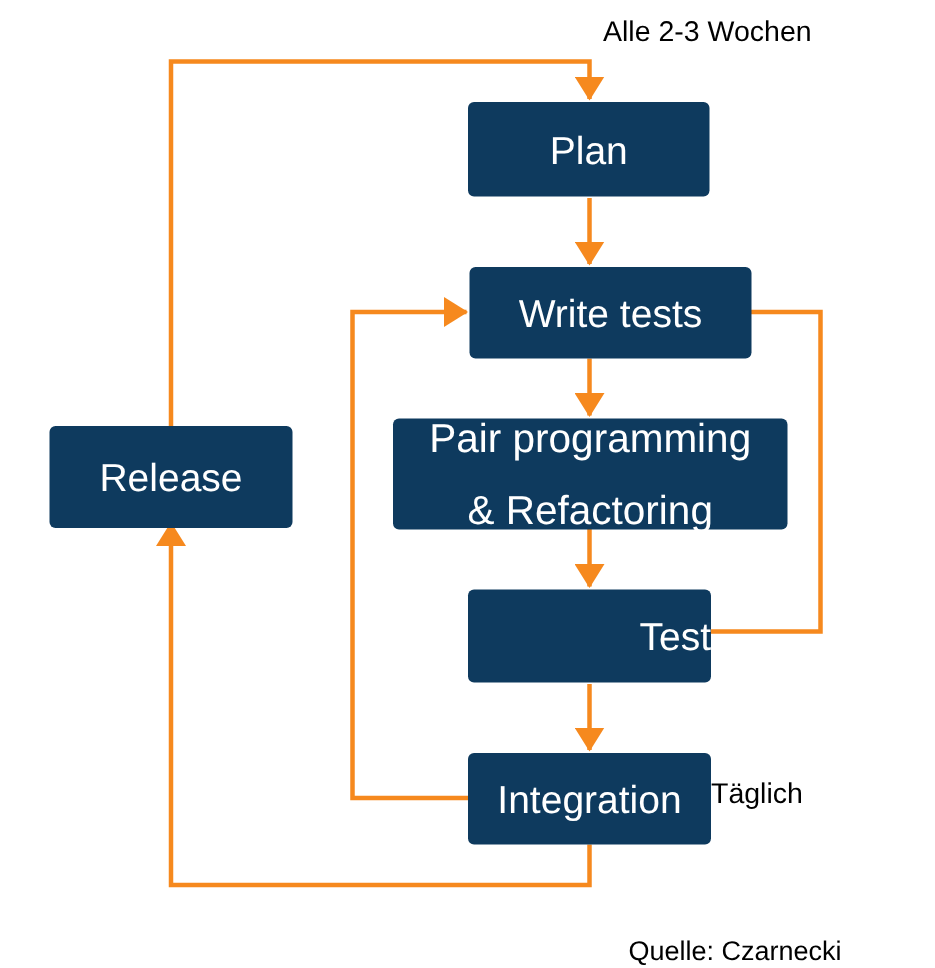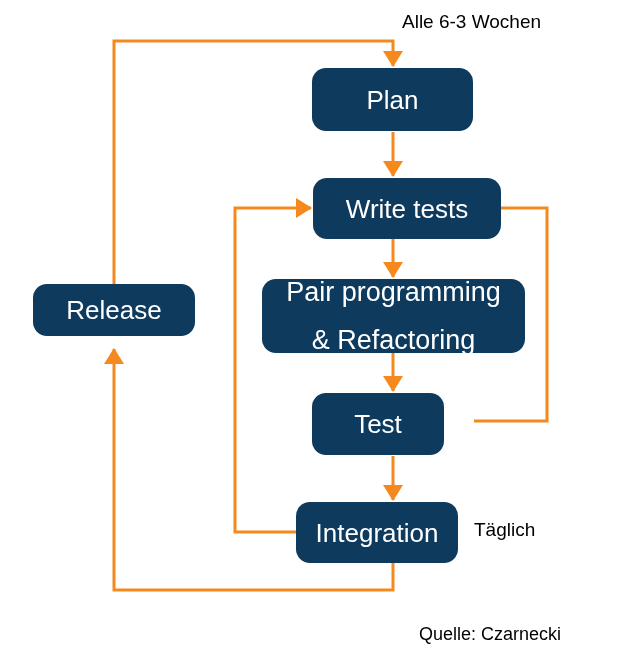--- a/index.html
+++ b/index.html
@@ -23,35 +23,35 @@
   .conn {
     stroke: currentColor;
     stroke-width: 3;
     fill: none;
     stroke-linejoin: miter;
   }
   .node {
     position: absolute;
     background: var(--node-fill, #0E3A5E);
     color: var(--node-text, #ffffff);
-    border-radius: 14px;
+    border-radius: 4px;
     display: flex;
     align-items: center;
     justify-content: center;
     text-align: center;
     font-size: 26px;
     line-height: 34px;
     white-space: pre-line;
   }
   .node-plan        { left: 312px; top:  68px; width: 161px; height: 63px; }
   .node-write-tests { left: 313px; top: 178px; width: 188px; height: 61px; }
   .node-pair        { left: 262px; top: 279px; width: 263px; height: 74px; font-size: 27px; line-height: 48px; }
-  .node-test        { left: 312px; top: 393px; width: 132px; height: 62px; }
-  .node-integration { left: 296px; top: 502px; width: 162px; height: 61px; }
-  .node-release     { left:  33px; top: 284px; width: 162px; height: 52px; }
+  .node-test        { left: 312px; top: 393px; width: 162px; height: 62px; justify-content: flex-end; }
+  .node-integration { left: 312px; top: 502px; width: 162px; height: 61px; }
+  .node-release     { left:  33px; top: 284px; width: 162px; height: 68px; }
   .note {
     position: absolute;
     color: var(--text, #000000);
     font-size: 19px;
     line-height: 22px;
     white-space: nowrap;
   }
   .note-cycle  { left: 402px; top:  11px; }
   .note-daily  { left: 474px; top: 519px; }
   .note-source { left: 419px; top: 623px; font-size: 18px; }
@@ -95,19 +95,19 @@
   </div>
 
   <div class="node node-integration">
     <span>Integration</span>
   </div>
 
   <div class="node node-release">
     <span>Release</span>
   </div>
 
-  <div class="note note-cycle">Alle 6-3 Wochen</div>
+  <div class="note note-cycle">Alle 2-3 Wochen</div>
 
   <div class="note note-daily">Täglich</div>
 
   <div class="note note-source">Quelle: Czarnecki</div>
 
 </div>
 
 </body></html>

